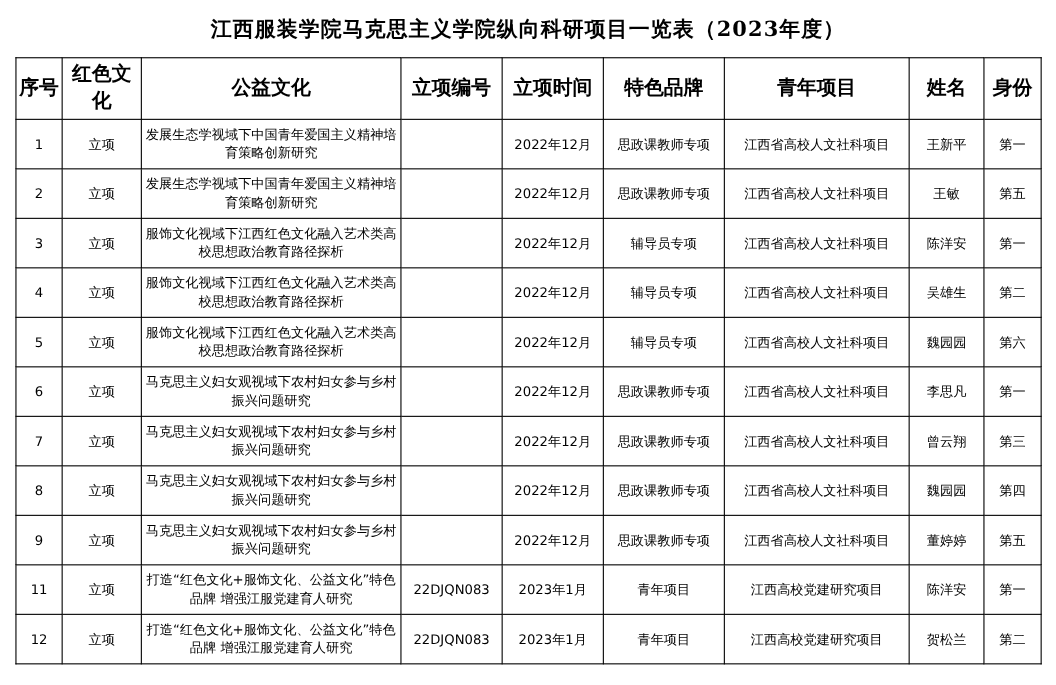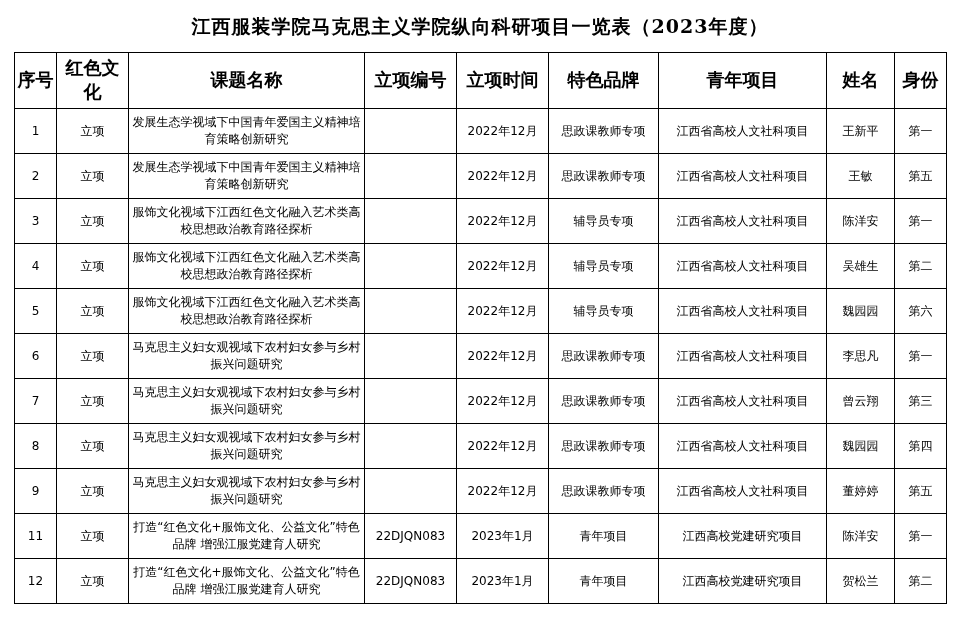--- a/index.html
+++ b/index.html
@@ -88,21 +88,21 @@
         <col class="c-date">
         <col class="c-type">
         <col class="c-source">
         <col class="c-person">
         <col class="c-role">
       </colgroup>
       <thead>
         <tr>
           <th>序号</th>
           <th>红色文化</th>
-          <th>课题名称</th>
+          <th>公益文化</th>
           <th>立项编号</th>
           <th>立项时间</th>
           <th>特色品牌</th>
           <th>青年项目</th>
           <th>姓名</th>
           <th>身份</th>
         </tr>
       </thead>
       <tbody id="table-body">
           <tr>

